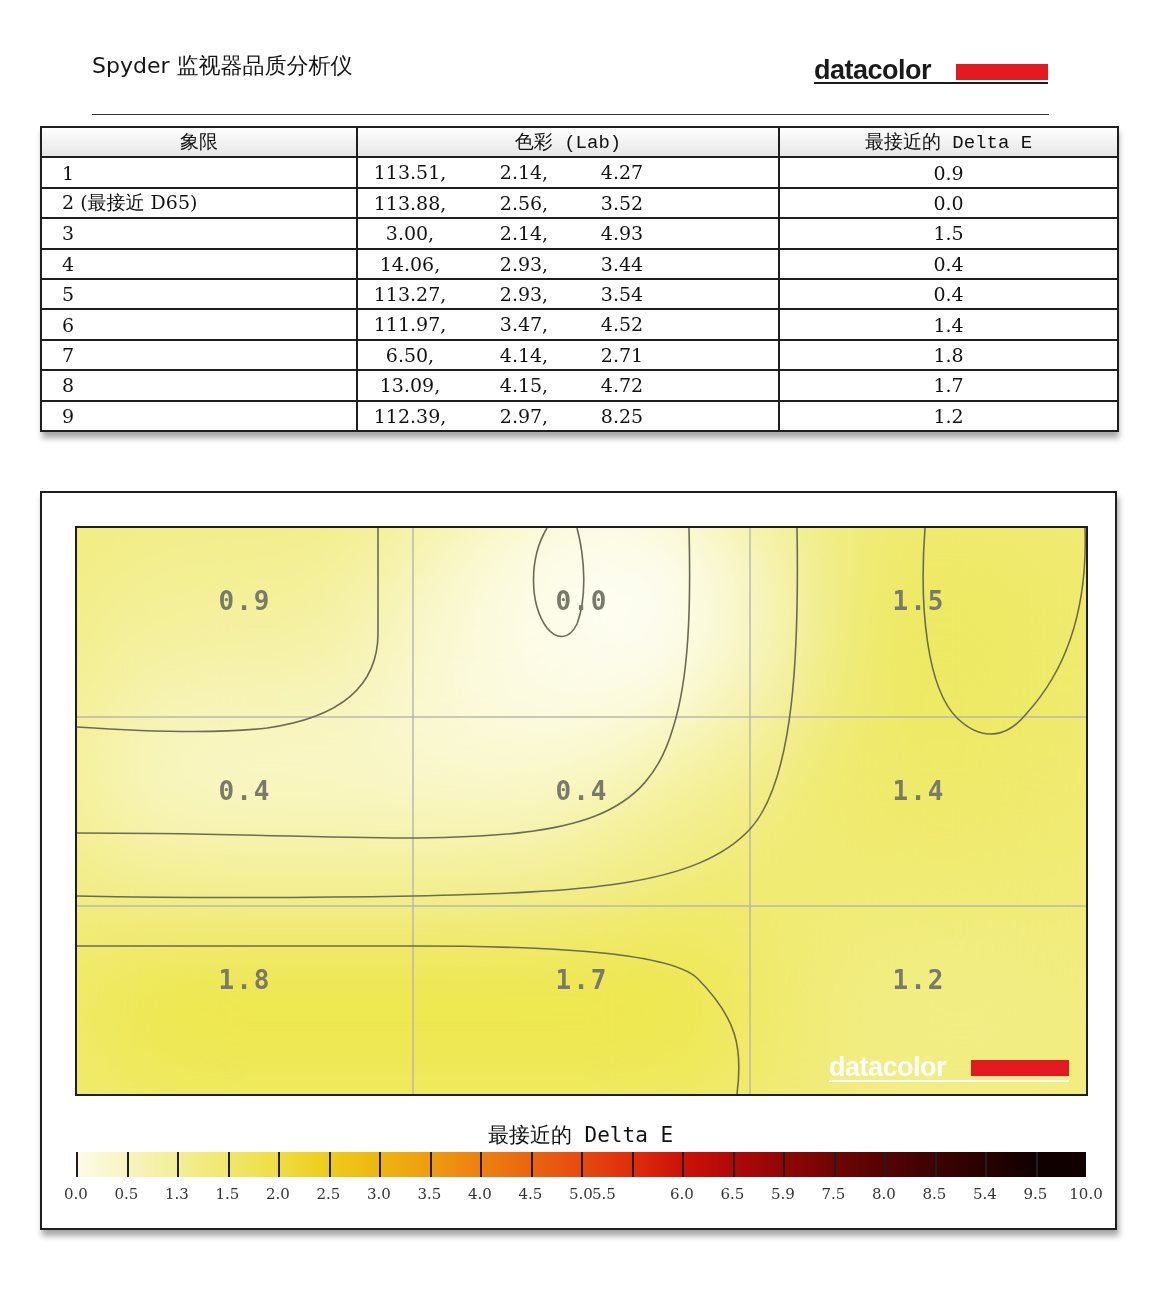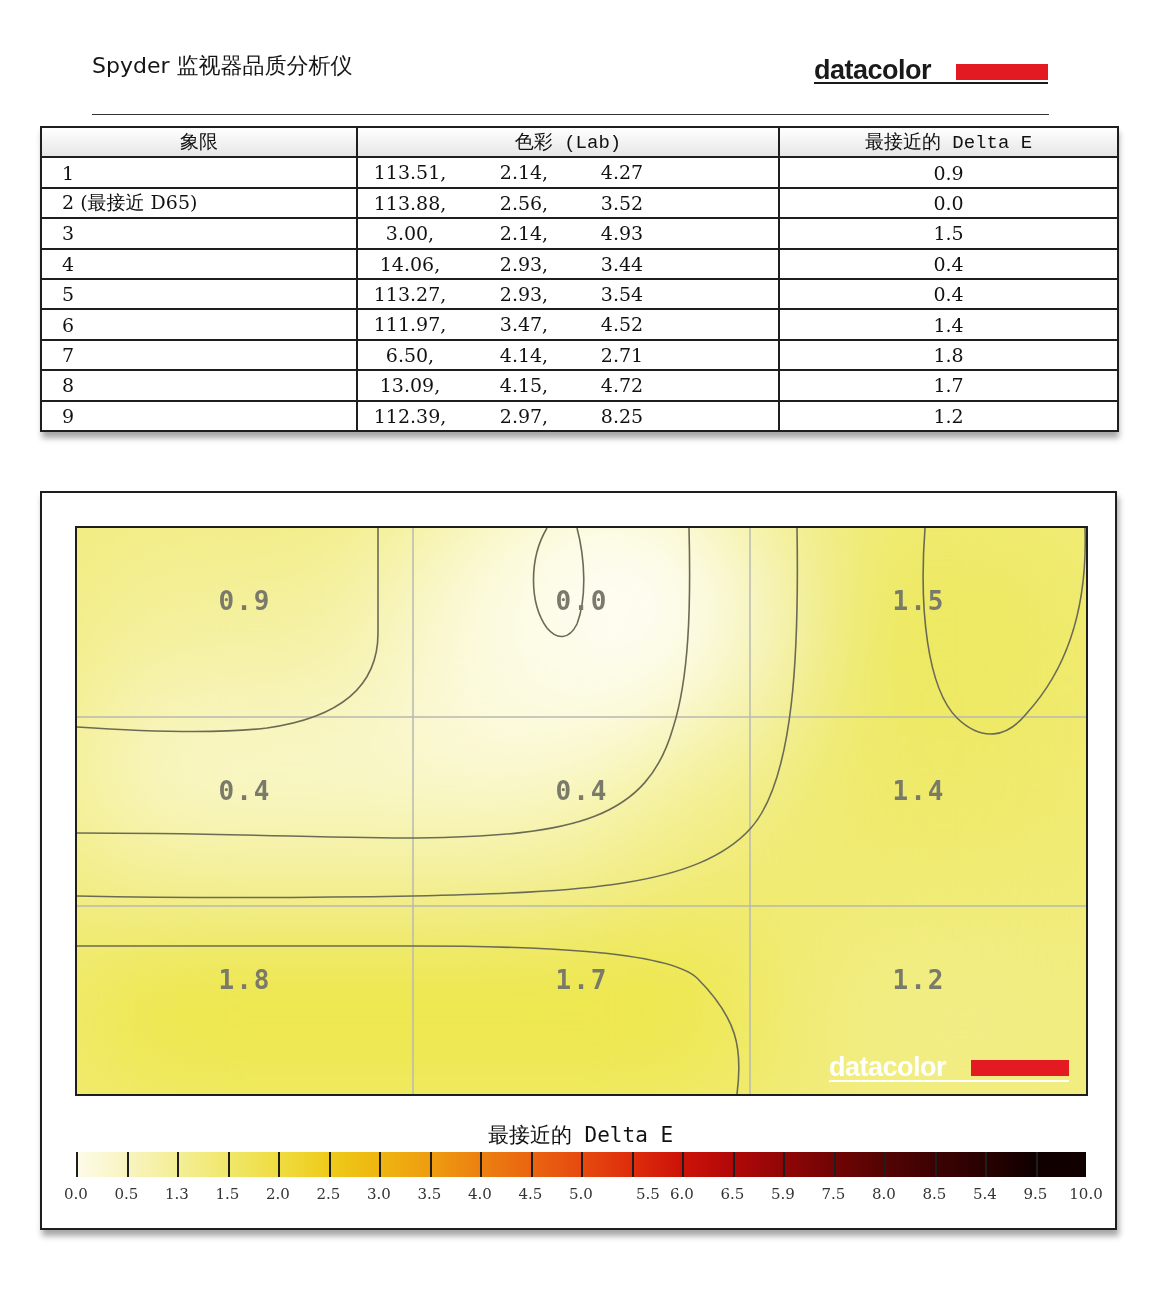--- a/index.html
+++ b/index.html
@@ -252,21 +252,21 @@
       <div class="legend-tick" style="left: 84.5px;">0.5</div>
       <div class="legend-tick" style="left: 135px;">1.3</div>
       <div class="legend-tick" style="left: 185.5px;">1.5</div>
       <div class="legend-tick" style="left: 236px;">2.0</div>
       <div class="legend-tick" style="left: 286.5px;">2.5</div>
       <div class="legend-tick" style="left: 337px;">3.0</div>
       <div class="legend-tick" style="left: 387.5px;">3.5</div>
       <div class="legend-tick" style="left: 438px;">4.0</div>
       <div class="legend-tick" style="left: 488.5px;">4.5</div>
       <div class="legend-tick" style="left: 539px;">5.0</div>
-      <div class="legend-tick" style="left: 606px;">5.5</div>
+      <div class="legend-tick" style="left: 562px;">5.5</div>
       <div class="legend-tick" style="left: 640px;">6.0</div>
       <div class="legend-tick" style="left: 690.5px;">6.5</div>
       <div class="legend-tick" style="left: 741px;">5.9</div>
       <div class="legend-tick" style="left: 791.5px;">7.5</div>
       <div class="legend-tick" style="left: 842px;">8.0</div>
       <div class="legend-tick" style="left: 892.5px;">8.5</div>
       <div class="legend-tick" style="left: 943px;">5.4</div>
       <div class="legend-tick" style="left: 993.5px;">9.5</div>
       <div class="legend-tick" style="left: 1044px;">10.0</div>
     </div>

